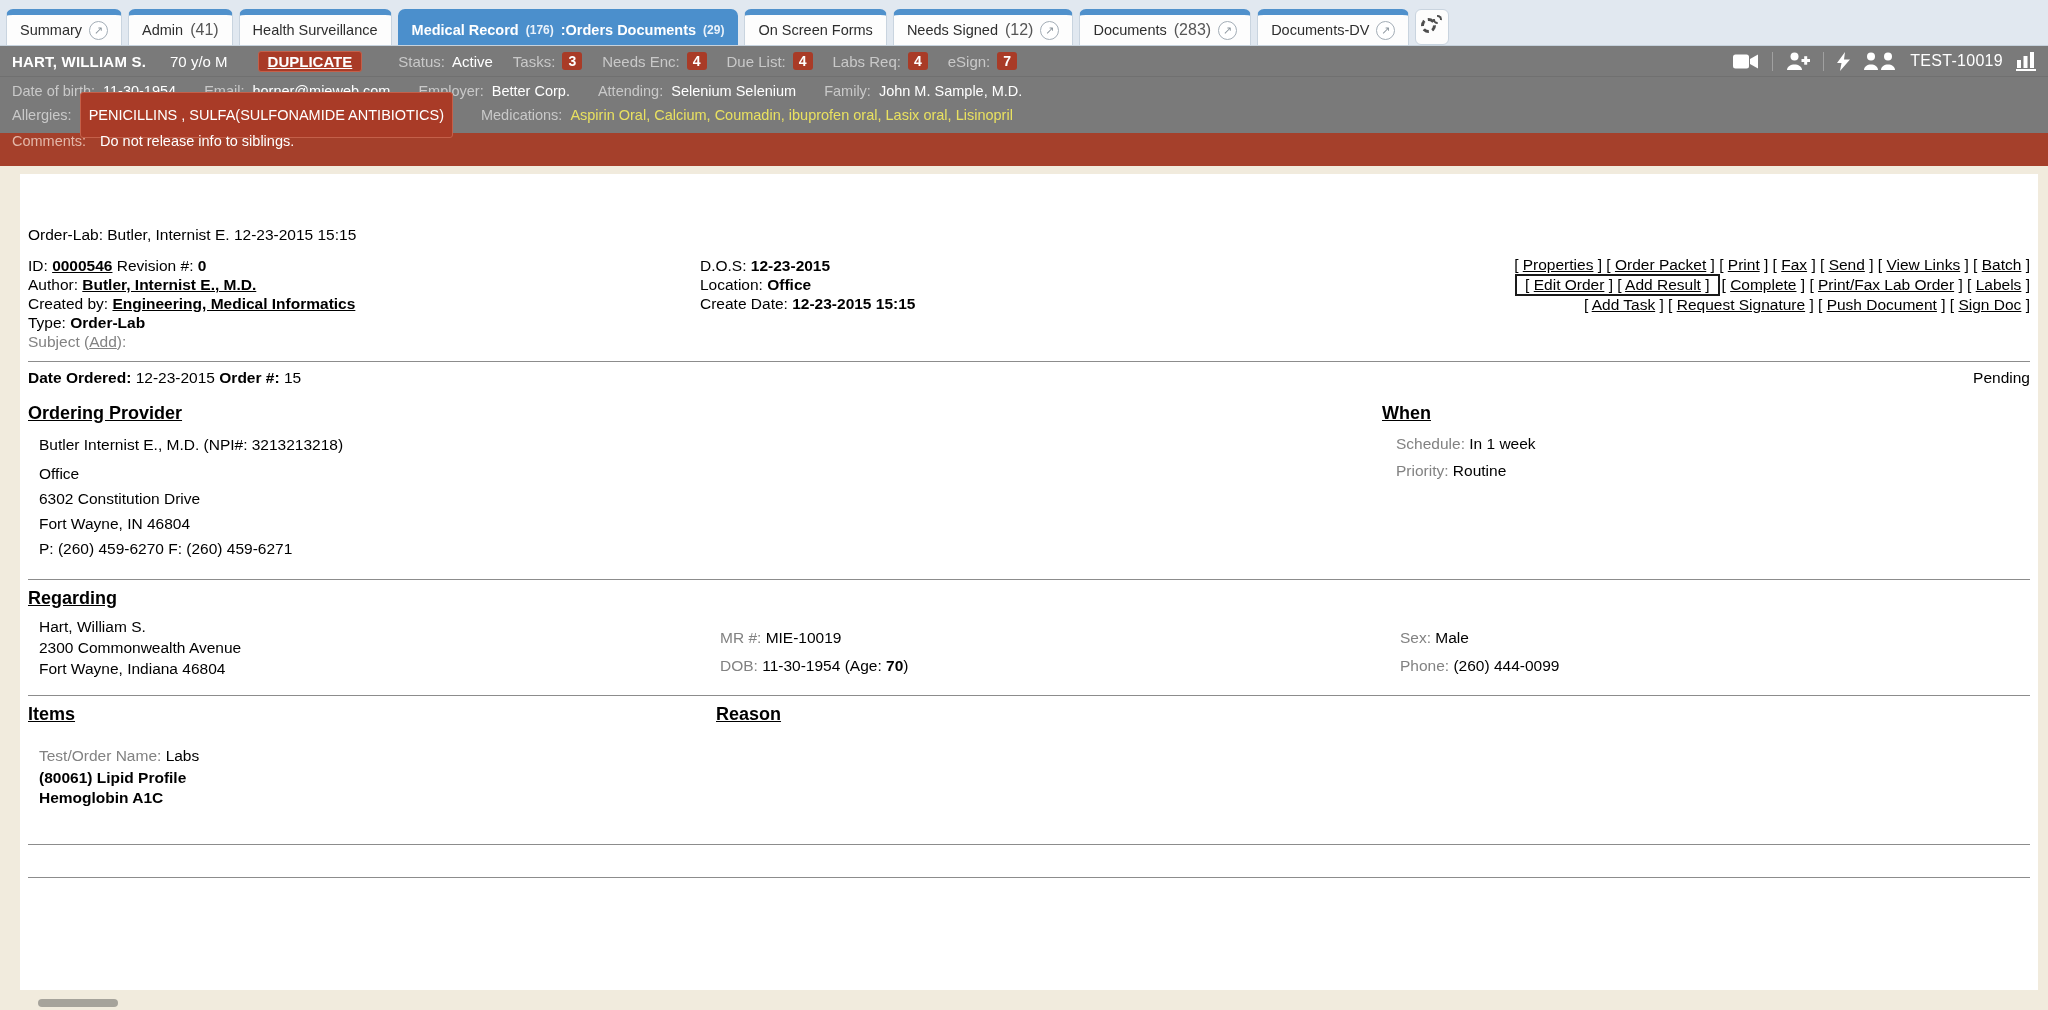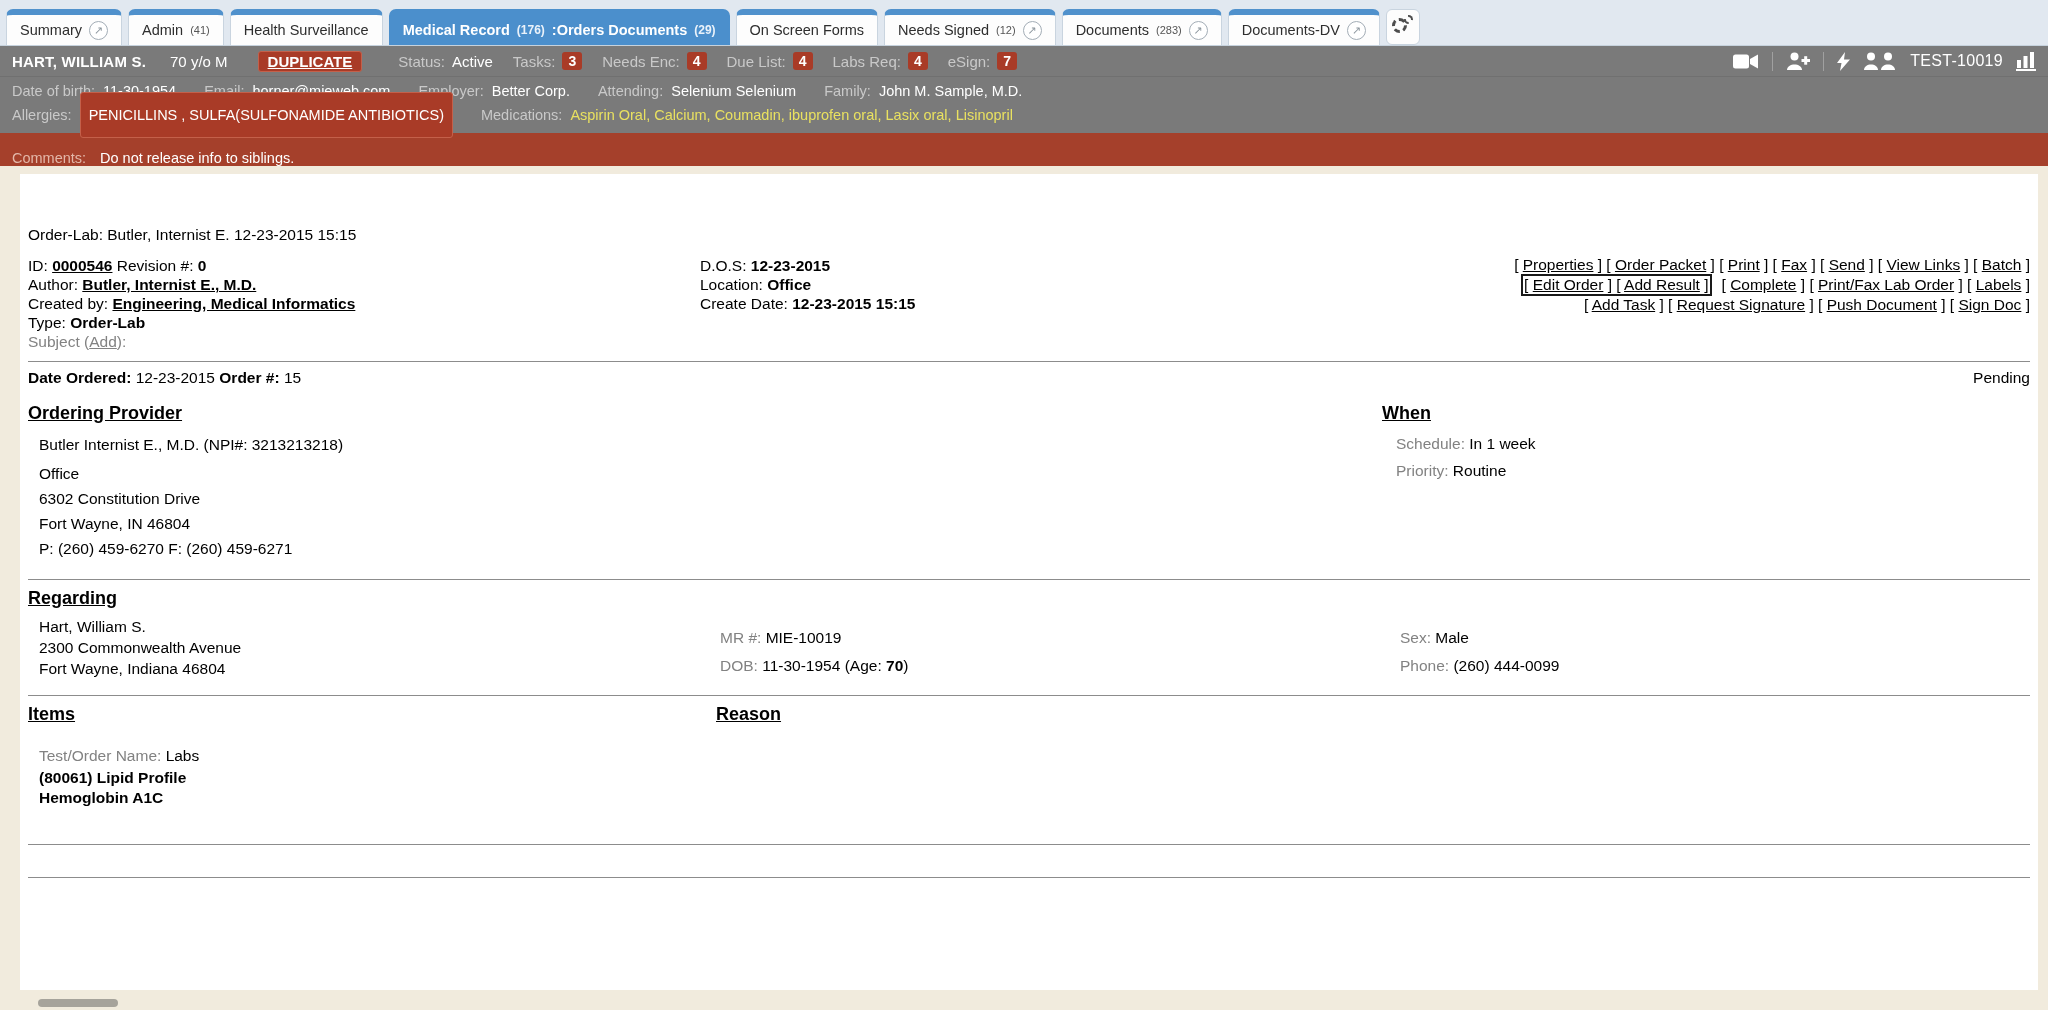--- a/index.html
+++ b/index.html
@@ -31,21 +31,21 @@
     border-bottom: none;
     border-top: 6px solid #5091cc;
     border-radius: 7px 7px 0 0;
     padding: 0 13px;
     height: 36px;
     font-size: 14.5px;
     color: #2e2e2e;
     cursor: pointer;
     white-space: nowrap;
   }
-  .tab .cnt { font-size: 11px; color:#555; }
+  .tab .cnt { font-size: 16px; color:#555; }
   .tab.active {
     background: #4b8fcc;
     border-color: #4b8fcc;
     color: #fff;
     font-weight: bold;
   }
   .tab.active .cnt { color:#eaf2fa; font-size:12px; font-weight:bold; }
   .popout {
     width: 19px; height: 19px;
     border: 1px solid #a3adb6;
@@ -129,21 +129,21 @@
     cursor:pointer;
   }
   .med { color:#e9e160; cursor:pointer; }
   .med:not(:last-child)::after { content:", "; }
 
   
   .comments {
     background: #a5402b;
     height: 33px;
     display: flex;
-    align-items: flex-end;
+    align-items: flex-start;
     padding: 0 12px;
     font-size: 14.5px;
   }
   .comments .clabel { color:#e3b7a9; width:88px; }
   .comments .ctext { color:#fff; }
 
   
   .doc {
     position: absolute;
     left: 20px; right: 10px;
@@ -160,22 +160,22 @@
   .lnk { text-decoration: underline; color:#000; cursor:pointer; }
   .lnkb { font-weight:bold; }
   b.v { font-weight:bold; }
   .gl { color:#828282; }
   .al { white-space:nowrap; }
   .al::before { content:"[ "; }
   .al::after { content:" ] "; }
   .albox {
     display:inline-block;
     border:2px solid #1a1a1a;
-    padding:0 1px;
-    margin-right:10px;
+    padding:0 8px;
+    margin-right:2px;
   }
   .albox .al:last-child::after { content:" ]"; }
   hr.rule { border:none; border-top:1px solid #8c8c8c; margin:0; }
   .orderrow { display:flex; justify-content:space-between; margin-top:7px; font-size:15.5px; }
   .h {
     font-weight:bold;
     text-decoration:underline;
     font-size:18px;
   }
   .sect { position:relative; }

